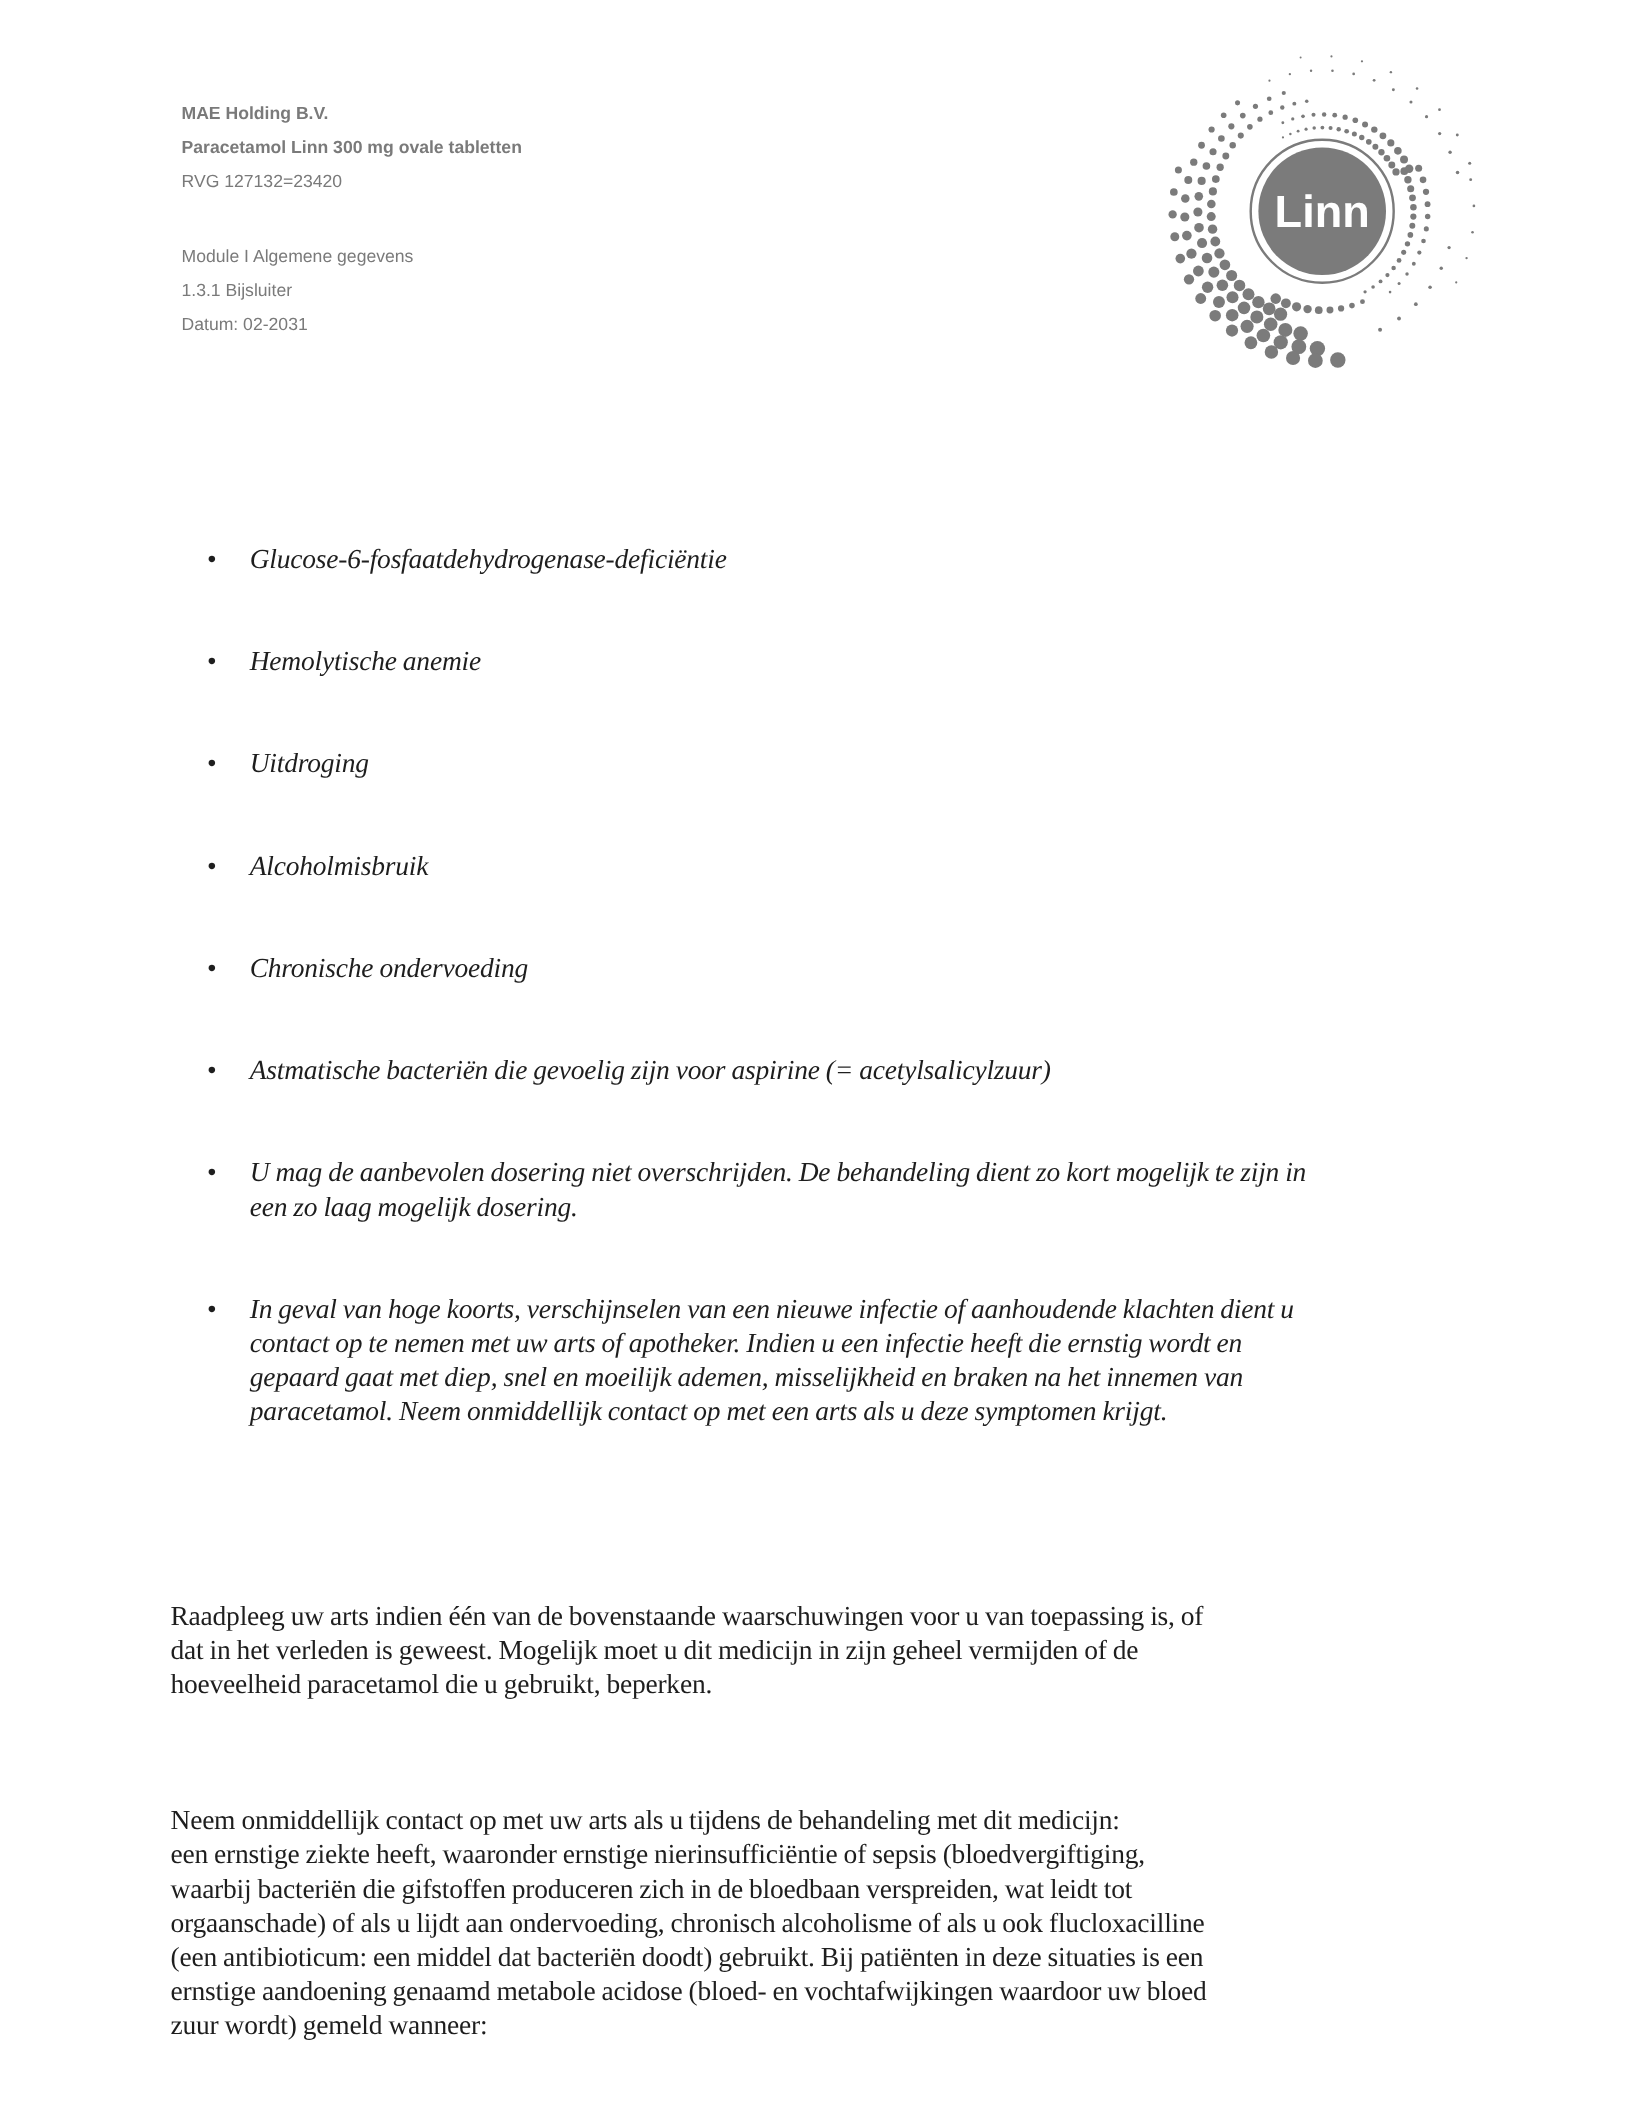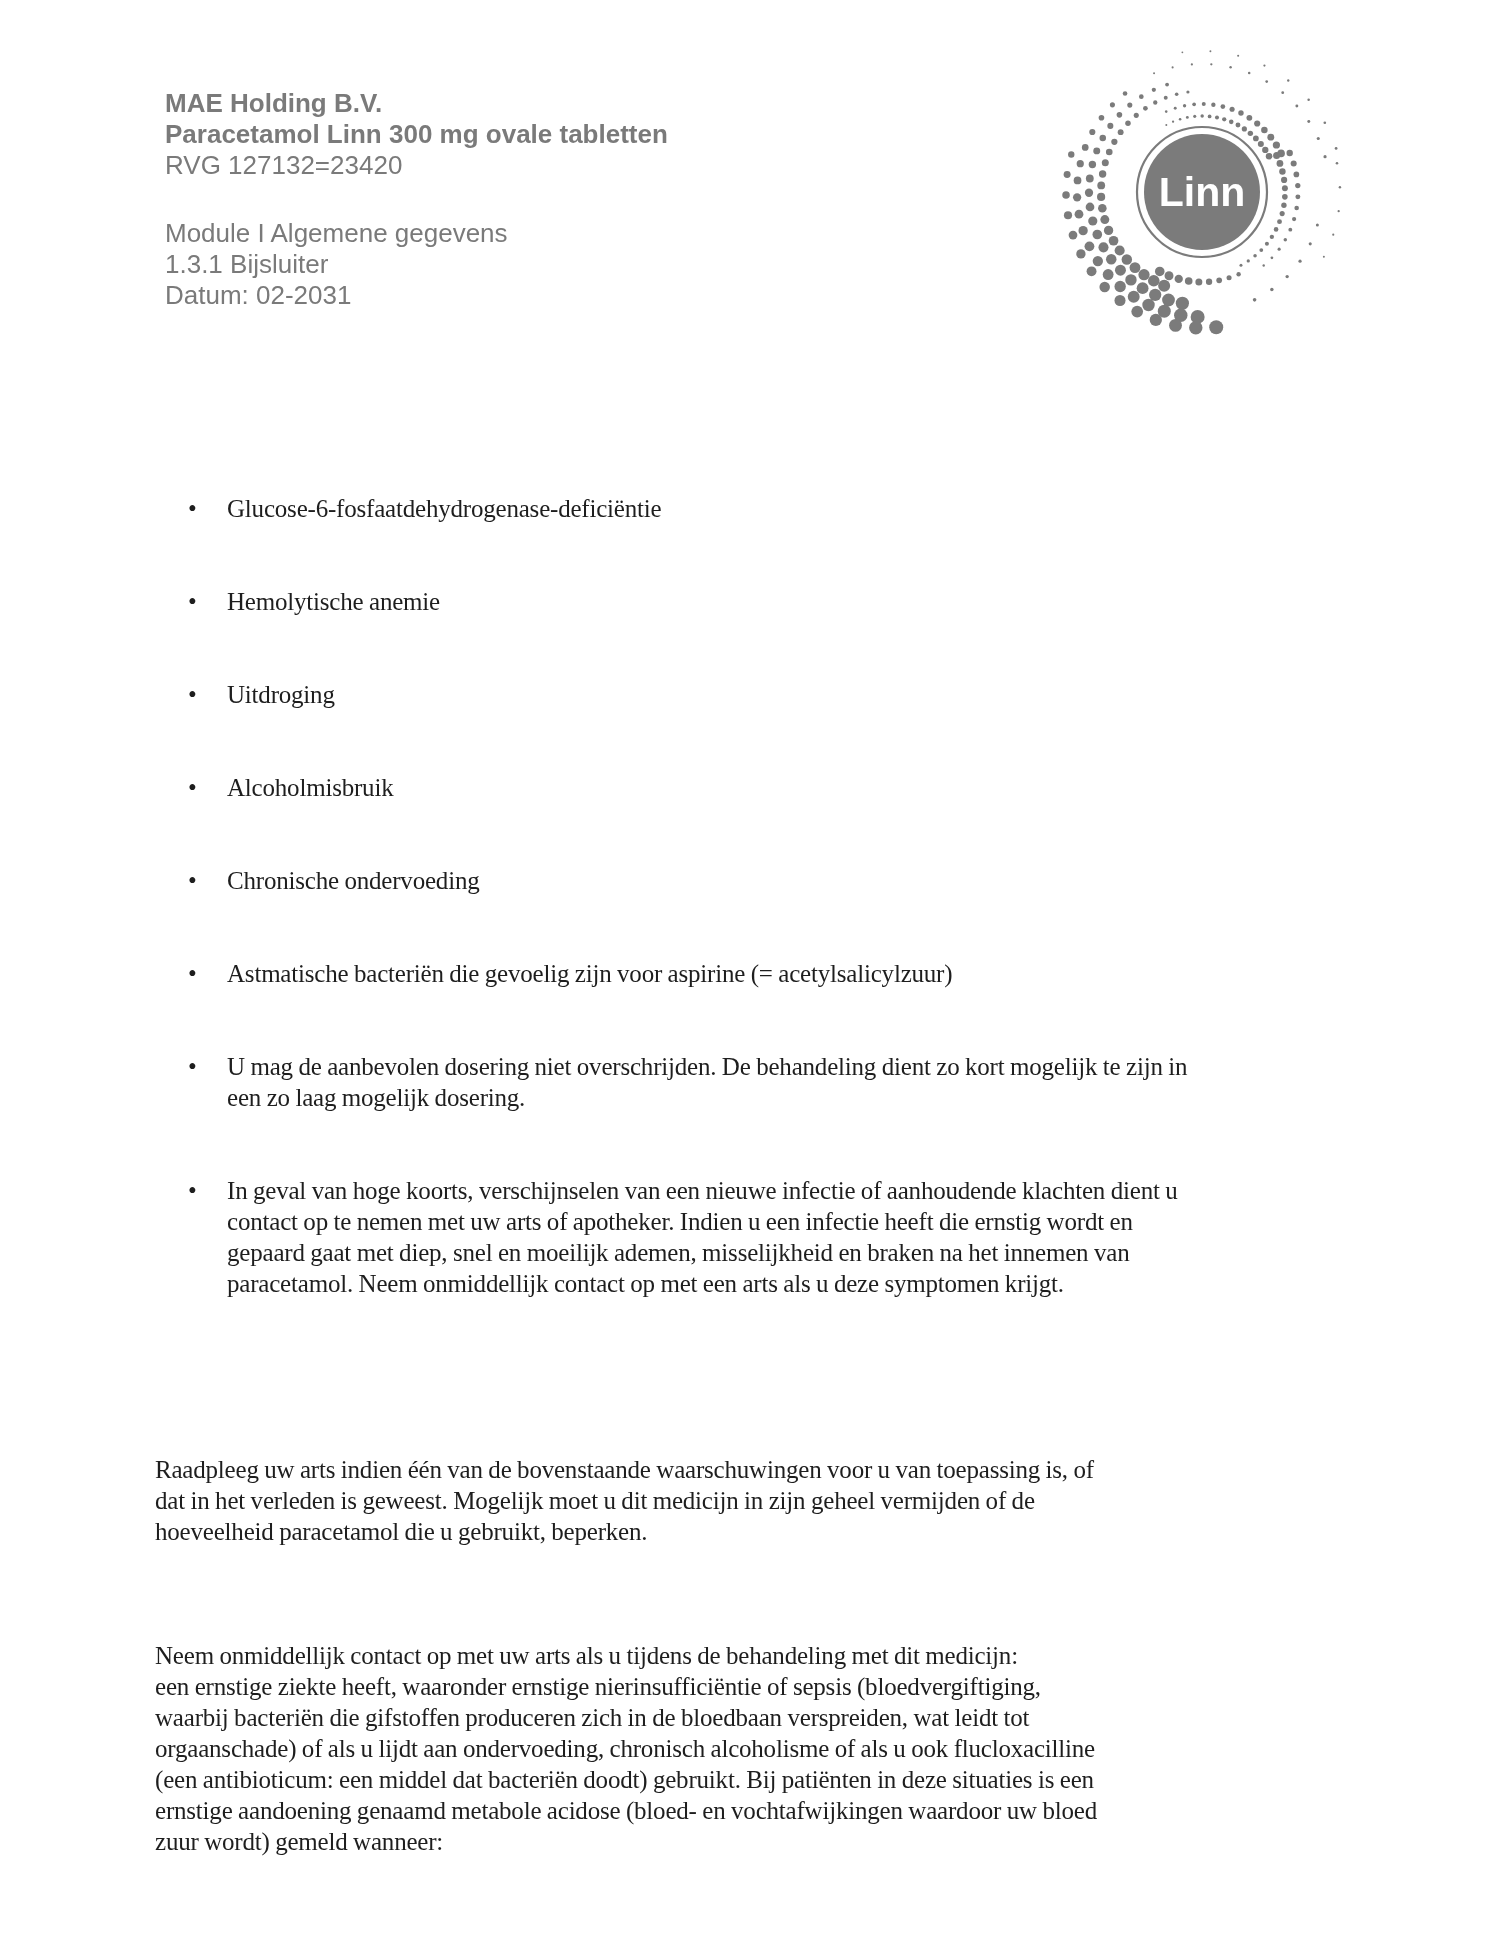--- a/index.html
+++ b/index.html
@@ -5,40 +5,40 @@
   html,body { margin:0; padding:0; background:#e8e8e8; }
   .page {
     position:relative; width:1494px; height:1933px; margin:0 auto;
     background:#ffffff; overflow:hidden;
     font-family:"Liberation Serif", serif; color:#1e1e1e;
   }
   
   .hdr {
     position:absolute; left:165px; top:88px; width:800px;
     font-family:"Liberation Sans", sans-serif; color:#7a7a7a;
-    font-size:26px; line-height:31px;
+    font-size:16px; line-height:31px;
   }
   .hdr .b { font-weight:bold; }
   .hdr .gap { margin-top:37px; }
   
   .logo { position:absolute; left:1052px; top:42px; width:300px; height:300px; }
   .logo text {
     font-family:"Liberation Sans", sans-serif; font-weight:bold;
     font-size:41px; fill:#ffffff;
   }
   
   .doc-body {
     position:absolute; left:155px; top:338px; width:1210px;
     font-size:25px; line-height:31px; letter-spacing:-0.2px; word-spacing:-0.5px;
     white-space:pre-wrap;
   }
   .doc-body p, .doc-body ul, .doc-body h3 { margin:0; padding:0; }
   ul { list-style:none; }
   li { position:relative; }
-  .warnings li { padding-left:72px; }
+  .warnings li { padding-left:72px;font-style:italic; }
   .warnings li::before { content:"\2022"; position:absolute; left:33px; }
   .mt-raadpleeg { margin-top:27px; }
   .mt-neem { margin-top:36px; }
 </style>
 </head>
 <body>
 
 <div class="page">
 
   <div class="hdr">

